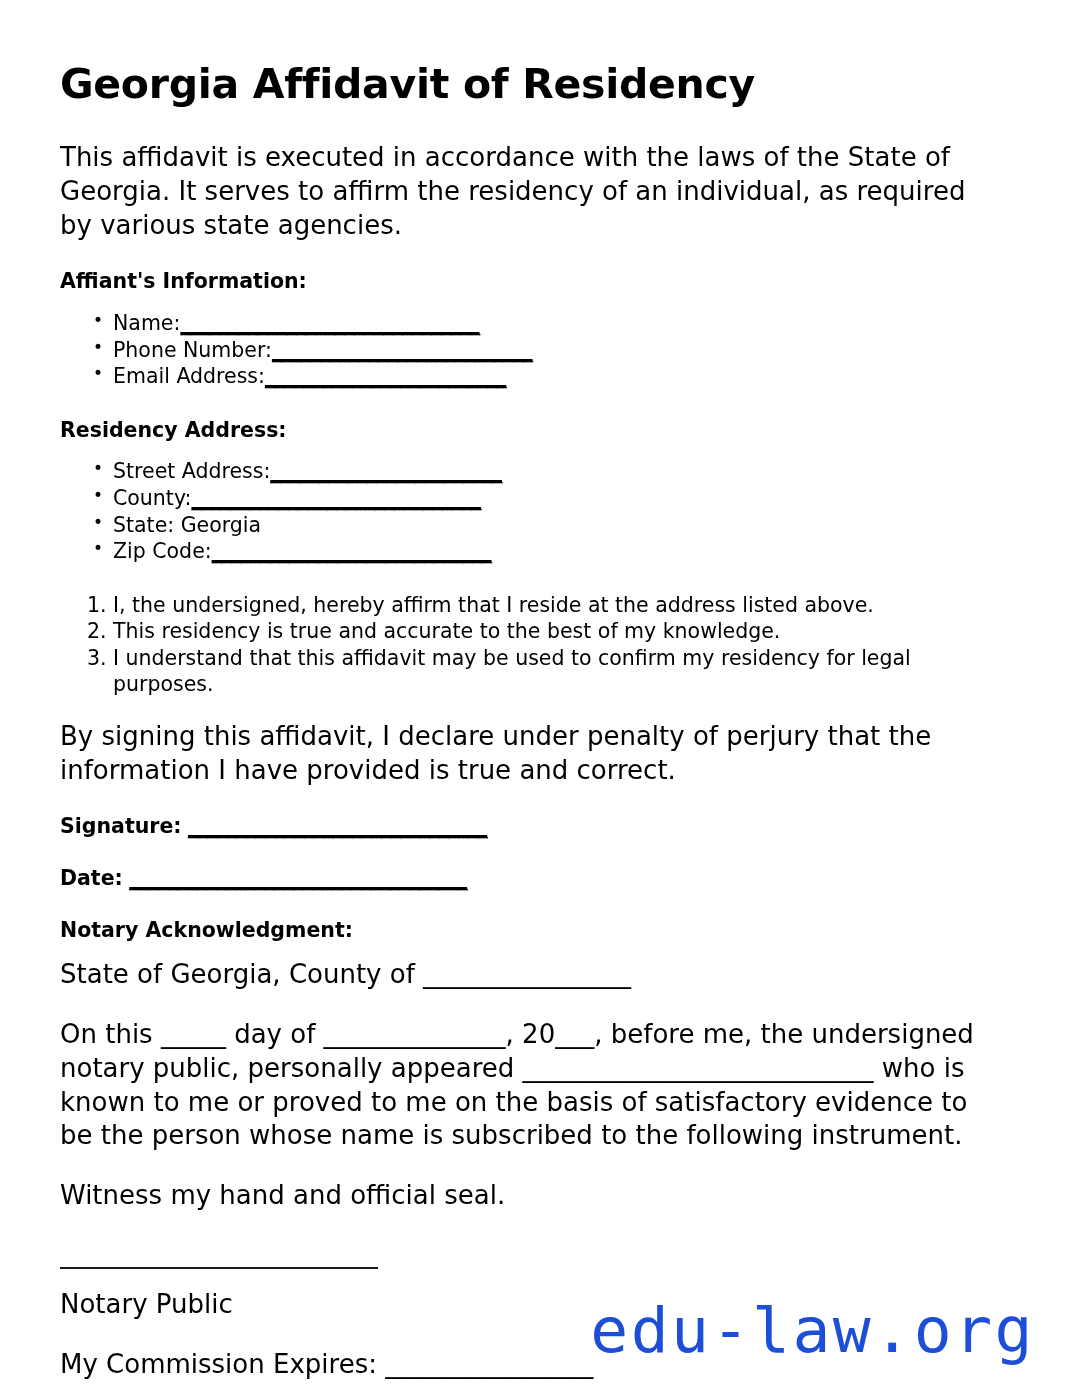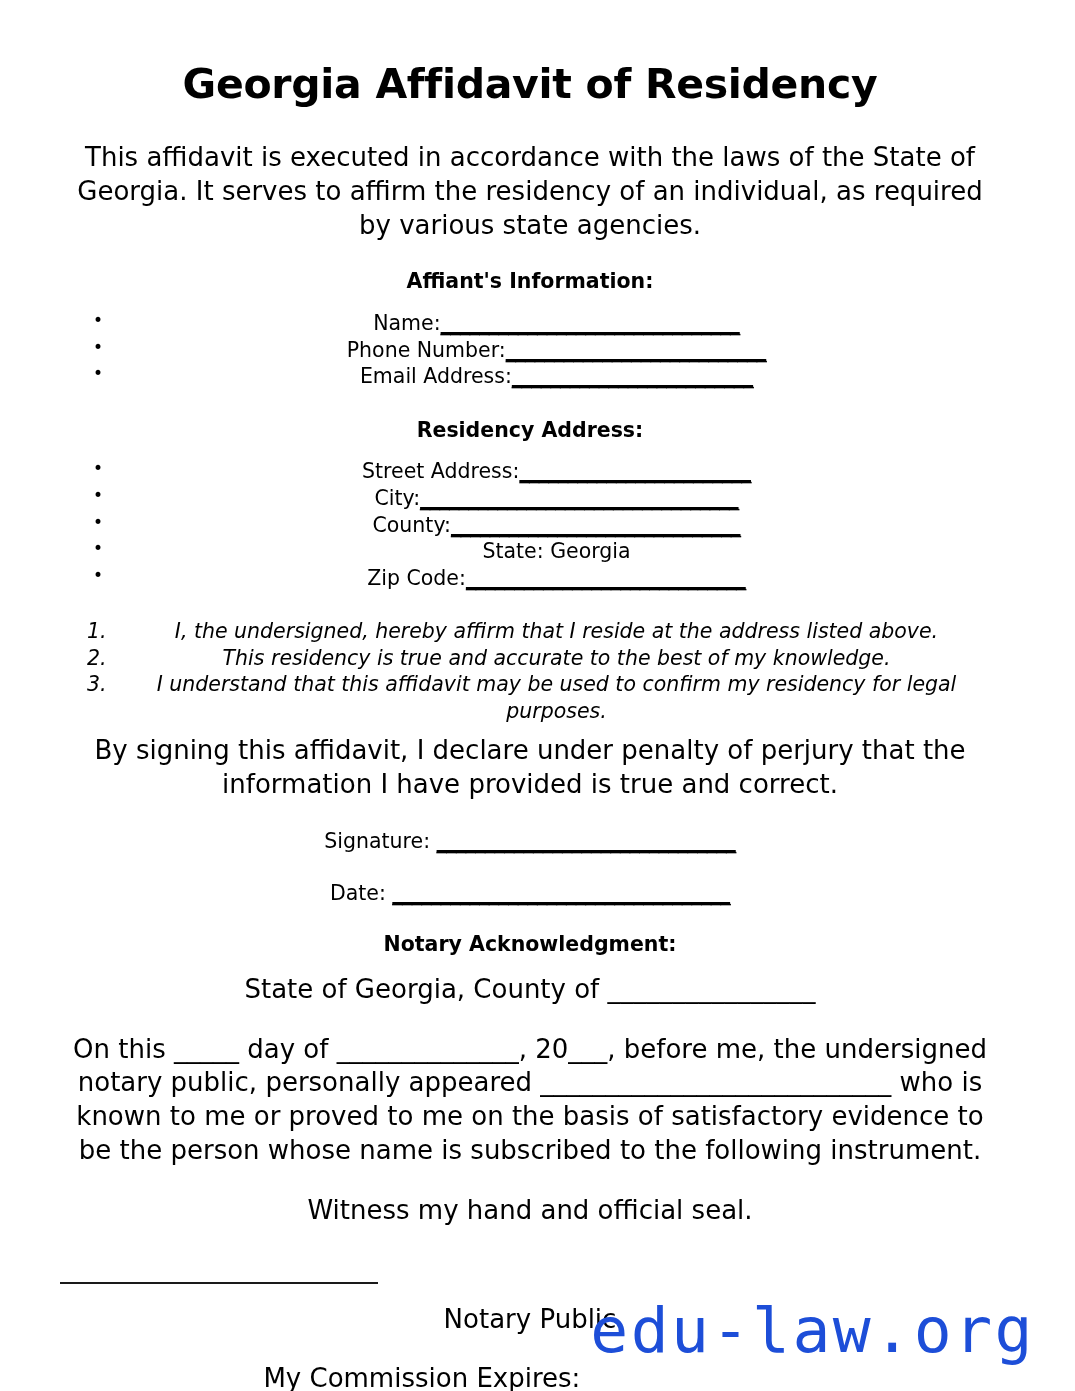--- a/index.html
+++ b/index.html
@@ -16,21 +16,20 @@
     overflow: hidden;
   }
   .page {
     position: absolute;
     left: 0; top: 0;
     width: 1075px;
     height: 1391px;
     background: #ffffff;
     padding: 0;
     box-sizing: border-box;
-    text-align: center;
   }
   .content {
     position: absolute;
     left: 60px;
     top: 62px;
     width: 940px;
   }
   h1.doc-title {
     font-size: 41px;
     font-weight: bold;
@@ -67,24 +66,23 @@
   }
   ul.field-list li::before {
     content: "\2022";
     position: absolute;
     left: 33px;
     top: -1px;
     font-size: 17px;
   }
   ol.stmt-list {
     list-style: none;
-    margin: 0 0 10px 0;
+    margin: 0 0 22px 0;
     padding: 0;
     counter-reset: stmt;
-    font-style: italic;
   }
   ol.stmt-list li {
     font-size: 20.5px;
     line-height: 1.295;
     position: relative;
     padding-left: 53px;
     color: #000;
     counter-increment: stmt;
   }
   ol.stmt-list li::before {
@@ -94,21 +92,21 @@
     top: 0;
   }
   .sig-line {
     font-size: 20.5px;
     line-height: 1.3;
     margin: 0 0 25px 0;
     color: #000;
     white-space: nowrap;
   }
   .sig-line .lbl {
-    font-weight: normal;
+    font-weight: bold;
   }
   .blank {
     letter-spacing: -0.6px;
     text-decoration: underline;
   }
   .notary-rule {
     width: 318px;
     height: 0;
     border-top: 2px solid #1a1a1a;
     margin: 0 0 0 0;
@@ -152,23 +150,20 @@
       </li>
     </ul>
 
     <h2 class="section-heading">Residency Address:</h2>
 
     <ul class="field-list">
       <li>
         <span>Street Address:</span><span class="blank">________________________</span>
       </li>
       <li>
-        <span>City:</span><span class="blank">_________________________________</span>
-      </li>
-      <li>
         <span>County:</span><span class="blank">______________________________</span>
       </li>
       <li>
         <span>State: Georgia</span><span class="blank"></span>
       </li>
       <li>
         <span>Zip Code:</span><span class="blank">_____________________________</span>
       </li>
     </ul>
 

